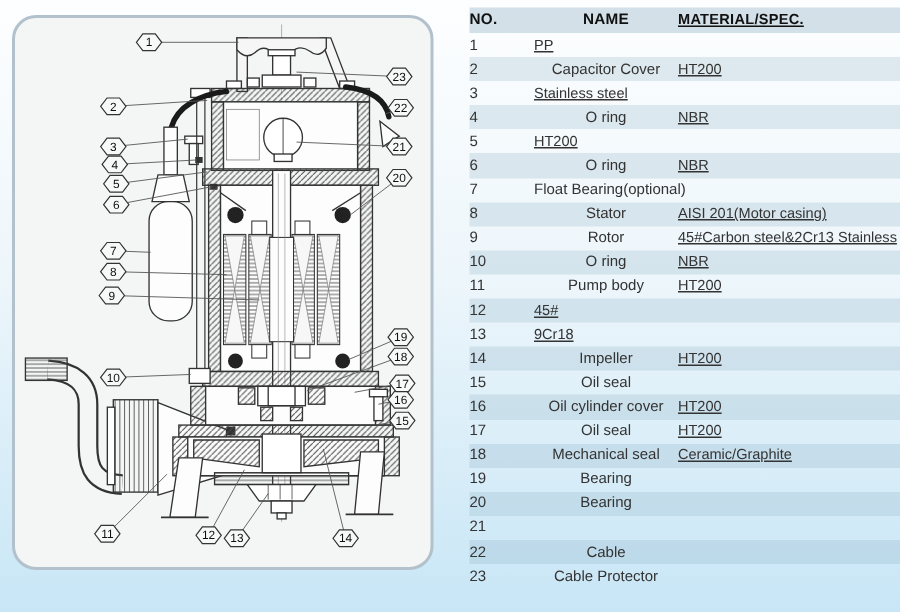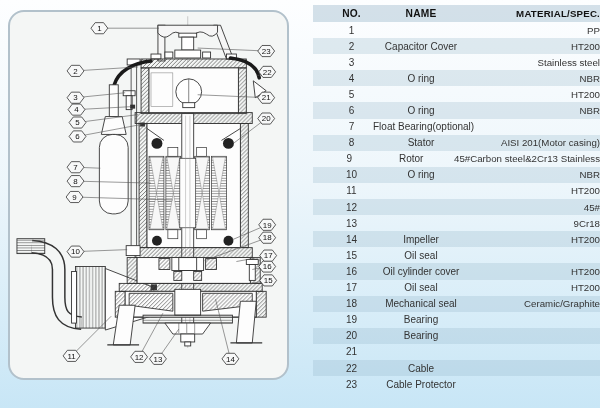--- a/index.html
+++ b/index.html
@@ -11,23 +11,23 @@
   .panel{
     position:absolute;left:8px;top:10px;width:281px;height:370px;
     box-sizing:border-box;background:#f4f6f5;
     border:2px solid var(--panel-border,#b2c1cb);border-radius:16px;
   }
   .panel svg{position:absolute;left:0;top:0;}
   .parts-table{position:absolute;left:313px;top:5px;width:287px;}
   .t-row{display:flex;height:16.1px;align-items:center;font-size:10px;color:#333;}
   .t-row.header{height:17px;font-weight:bold;color:#111;font-size:10.2px;letter-spacing:.2px;background:var(--header-shade,rgba(144,176,196,.38));}
   .t-row.shaded{background:var(--row-shade,rgba(144,176,196,.26));}
-  .c-no{width:43px;text-align:center;margin-left:17px;}
+  .c-no{width:43px;}
   .c-name{width:96px;text-align:center;white-space:nowrap;}
-  .c-mat{flex:1;text-align:right;font-size:9.7px;white-space:nowrap;}
+  .c-mat{flex:1;text-align:left;font-size:9.7px;white-space:nowrap;text-decoration:underline;}
 </style>
 </head>
 <body style="--page-top: #fdfeff; --page-bottom: #c8e6f6; --panel-border: #b2c1cb; --header-shade: rgba(144,176,196,0.38); --row-shade: rgba(144,176,196,0.26);">
 
 <div class="panel">
   <svg width="281" height="370" viewBox="8 11 283 372">
     <defs>
       <pattern id="hatch" patternUnits="userSpaceOnUse" width="4" height="4">
         <path d="M0,4 L4,0" stroke="#4a4a4a" stroke-width="0.7"></path>
       </pattern>
@@ -372,20 +372,21 @@
         <span class="c-name">Rotor</span>
         <span class="c-mat">45#Carbon steel&amp;2Cr13 Stainless</span>
       </div>
       <div class="t-row shaded">
         <span class="c-no">10</span>
         <span class="c-name">O ring</span>
         <span class="c-mat">NBR</span>
       </div>
       <div class="t-row">
         <span class="c-no">11</span>
+        <span class="c-name">Pump body</span>
         <span class="c-mat">HT200</span>
       </div>
       <div class="t-row shaded">
         <span class="c-no">12</span>
         <span class="c-mat">45#</span>
       </div>
       <div class="t-row">
         <span class="c-no">13</span>
         <span class="c-mat">9Cr18</span>
       </div>

